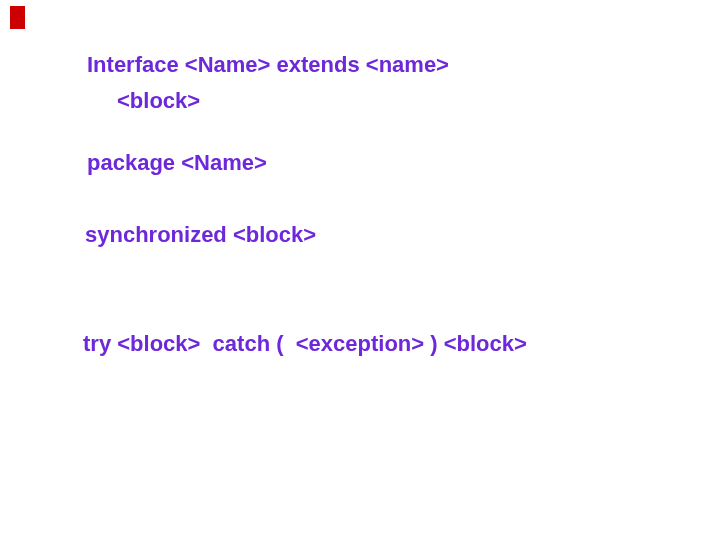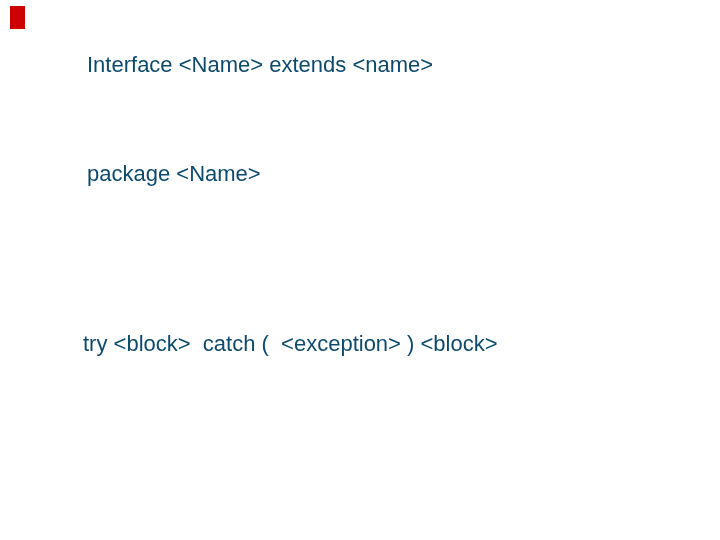--- a/index.html
+++ b/index.html
@@ -22,38 +22,40 @@
   .corner-marker {
     position: absolute;
     left: 10px;
     top: 6px;
     width: 15px;
     height: 23px;
     background: #cc0000;
   }
   .code-line {
     position: absolute;
-    font-weight: normal;
+    font-weight: bold;
     font-size: 22px;
     line-height: 1.2;
-    color: #0c4a6e;
+    color: #6d28d9;
     white-space: pre; 
   }
   #line1 { left: 87px;  top: 52px;  }
   #line2 { left: 117px; top: 88px;  }
-  #line3 { left: 87px;  top: 161px; }
+  #line3 { left: 87px;  top: 150px; }
   #line4 { left: 85px;  top: 222px; }
   #line5 { left: 83px;  top: 291px; margin-top: 40px; }
 </style>
 </head>
 <body>
 
 <div class="slide">
   <div class="corner-marker"></div>
 
   <div class="code-line" id="line1">Interface &lt;Name&gt; extends &lt;name&gt;</div>
 
+  <div class="code-line" id="line2">&lt;block&gt;</div>
 
   <div class="code-line" id="line3">package &lt;Name&gt;</div>
 
+  <div class="code-line" id="line4">synchronized &lt;block&gt;</div>
 
   <div class="code-line" id="line5">try &lt;block&gt;  catch (  &lt;exception&gt; ) &lt;block&gt;</div>
 </div>
 
 </body></html>

